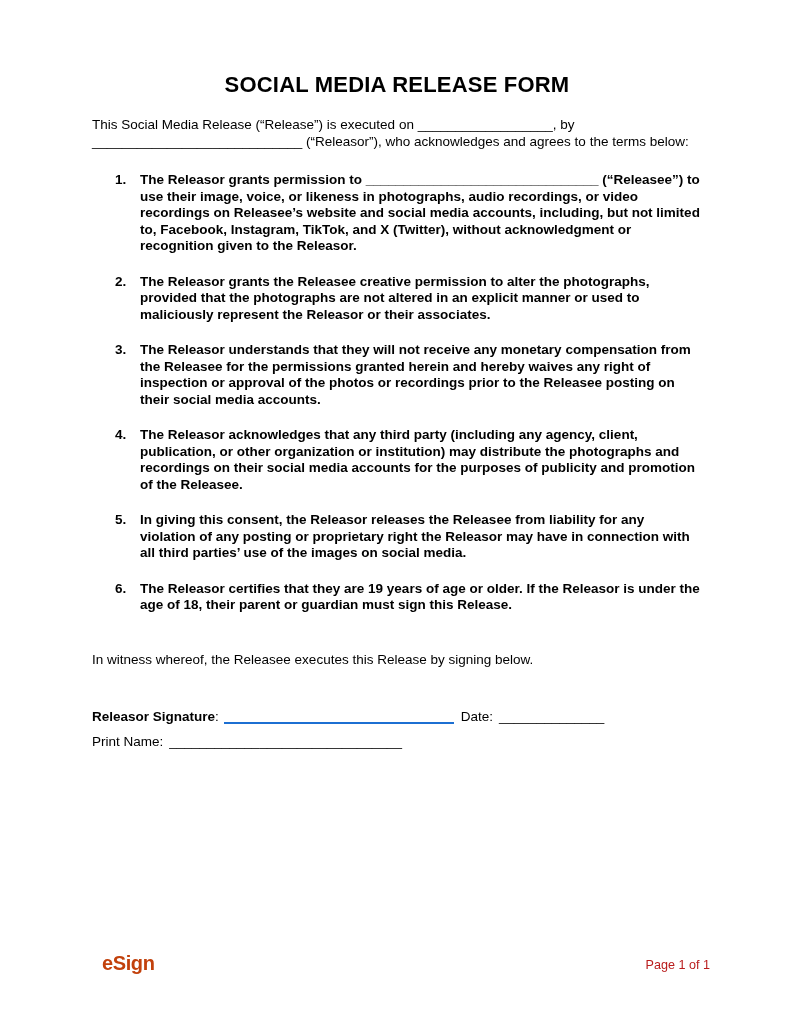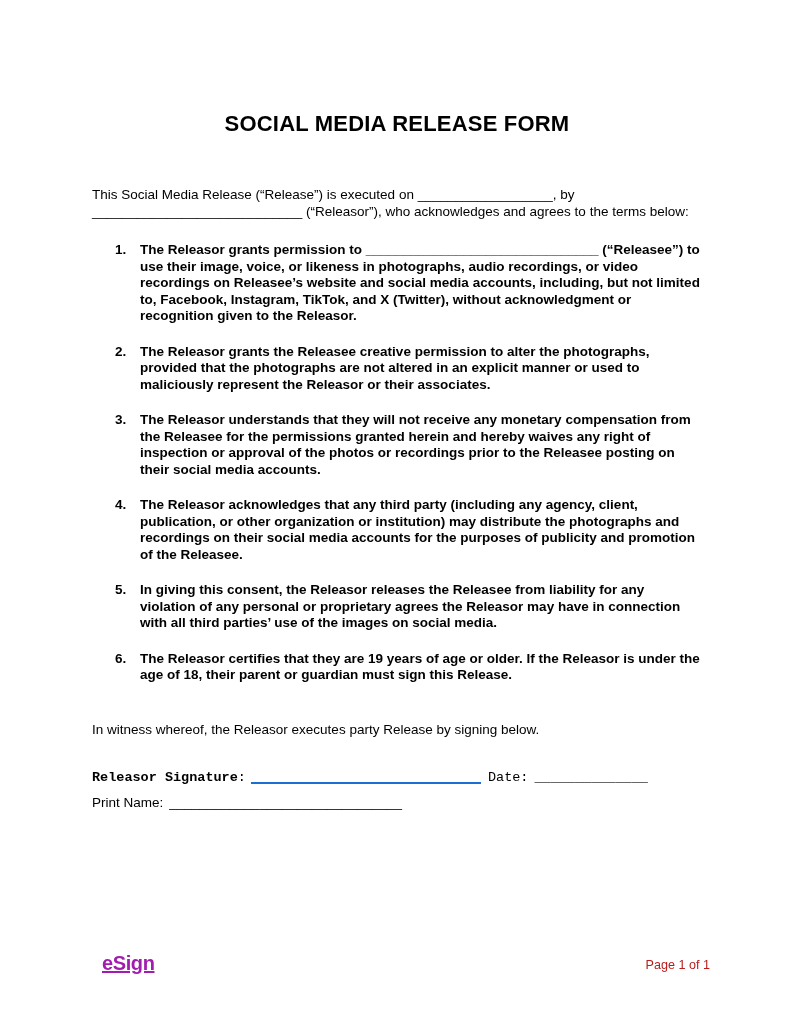--- a/index.html
+++ b/index.html
@@ -14,32 +14,32 @@
     overflow: hidden;
     font-family: "Liberation Sans", "DejaVu Sans", sans-serif;
     font-size: 13.5px;
     line-height: 16.5px;
     color: #000000;
     -webkit-font-smoothing: antialiased;
   }
   .page {
     width: 610px;
     margin-left: 92px;
-    padding-top: 111px;
+    padding-top: 72px;
   }
   h1.title {
     font-size: 22px;
     line-height: 25px;
     font-weight: bold;
     text-align: center;
     margin: 0;
     letter-spacing: 0.2px;
   }
   p.intro {
-    margin: 51px 0 0 0;
+    margin: 20px 0 0 0;
   }
   .clauses {
     margin-top: 22px;
   }
   .clause {
     display: flex;
     padding-left: 23px;
   }
   .clause + .clause {
     margin-top: 19px;
@@ -50,23 +50,22 @@
     font-weight: bold;
   }
   .clause .txt {
     flex: 1;
     font-weight: bold;
   }
   p.witness {
     margin: 38px 0 0 0;
   }
   .sig-row {
-    margin-top: 31px;
+    margin-top: 41px;
     white-space: nowrap;
-    font-family: Liberation Mono, monospace;
   }
   .print-row {
     margin-top: 8px;
     white-space: nowrap;
   }
   .b {
     font-weight: bold;
   }
   .sig-line {
     display: inline-block;
@@ -84,22 +83,21 @@
     white-space: nowrap;
   }
   .footer-logo {
     position: absolute;
     left: 102px;
     top: 951px;
     font-size: 20px;
     line-height: 24px;
     font-weight: bold;
     letter-spacing: -0.4px;
-    color: #a21caf;
-    text-decoration: underline;
+    color: #c2410c;
   }
   .footer-page {
     position: absolute;
     right: 84px;
     top: 958px;
     font-size: 12.6px;
     line-height: 15px;
     color: #b91c1c;
   }
 </style>
@@ -129,31 +127,31 @@
       <div class="txt">The Releasor understands that they will not receive any monetary compensation from the Releasee for the permissions granted herein and hereby waives any right of inspection or approval of the photos or recordings prior to the Releasee posting on their social media accounts.</div>
     </div>
 
     <div class="clause">
       <span class="num">4.</span>
       <div class="txt">The Releasor acknowledges that any third party (including any agency, client, publication, or other organization or institution) may distribute the photographs and recordings on their social media accounts for the purposes of publicity and promotion of the Releasee.</div>
     </div>
 
     <div class="clause">
       <span class="num">5.</span>
-      <div class="txt">In giving this consent, the Releasor releases the Releasee from liability for any violation of any personal or proprietary agrees the Releasor may have in connection with all third parties’ use of the images on social media.</div>
+      <div class="txt">In giving this consent, the Releasor releases the Releasee from liability for any violation of any posting or proprietary right the Releasor may have in connection with all third parties’ use of the images on social media.</div>
     </div>
 
     <div class="clause">
       <span class="num">6.</span>
       <div class="txt">The Releasor certifies that they are 19 years of age or older. If the Releasor is under the age of 18, their parent or guardian must sign this Release.</div>
     </div>
 
   </div>
 
-  <p class="witness">In witness whereof, the Releasor executes party Release by signing below.</p>
+  <p class="witness">In witness whereof, the Releasee executes this Release by signing below.</p>
 
   <div class="sig-row"><span class="b">Releasor Signature</span><span>:</span><span class="sig-line"></span><span>Date:</span><span class="blank gap-left">______________</span></div>
 
   <div class="print-row"><span>Print Name:</span><span class="blank gap-left">_______________________________</span></div>
 
 </div>
 
 <div class="footer-logo">eSign</div>
 <div class="footer-page">Page 1 of 1</div>
 

